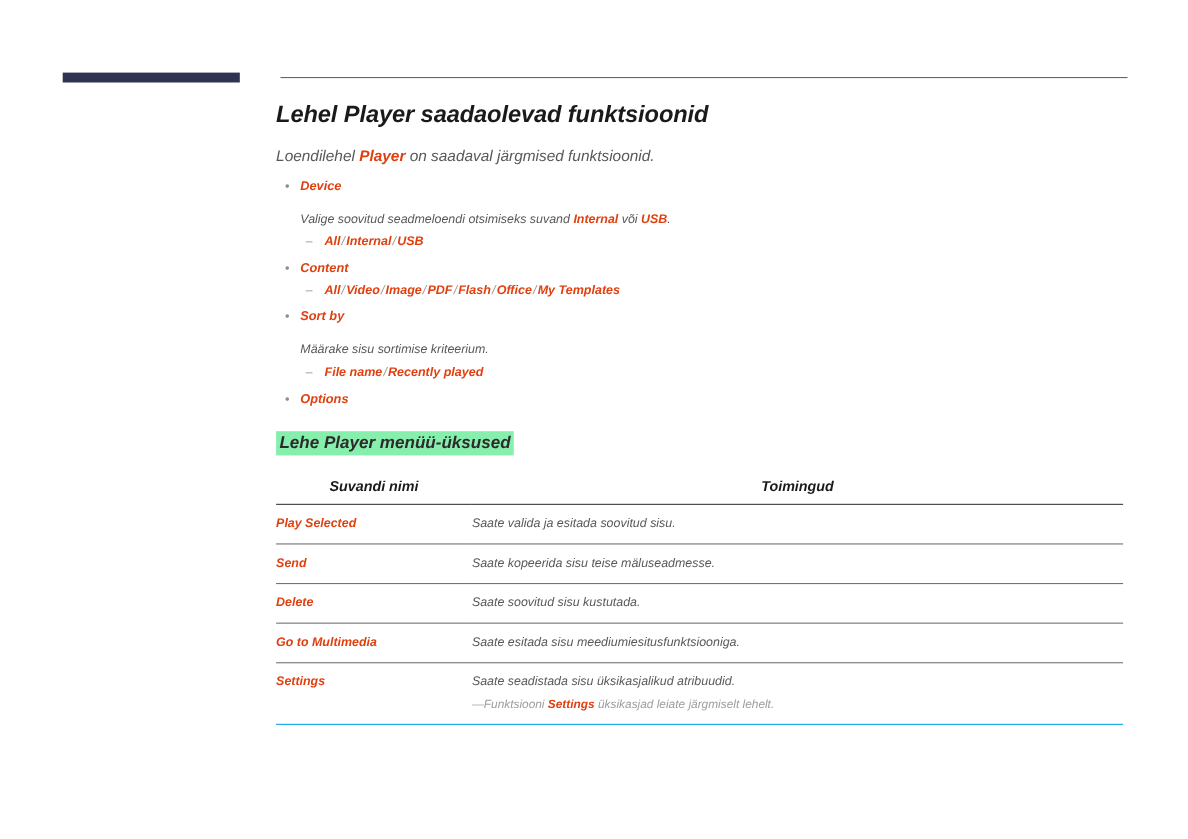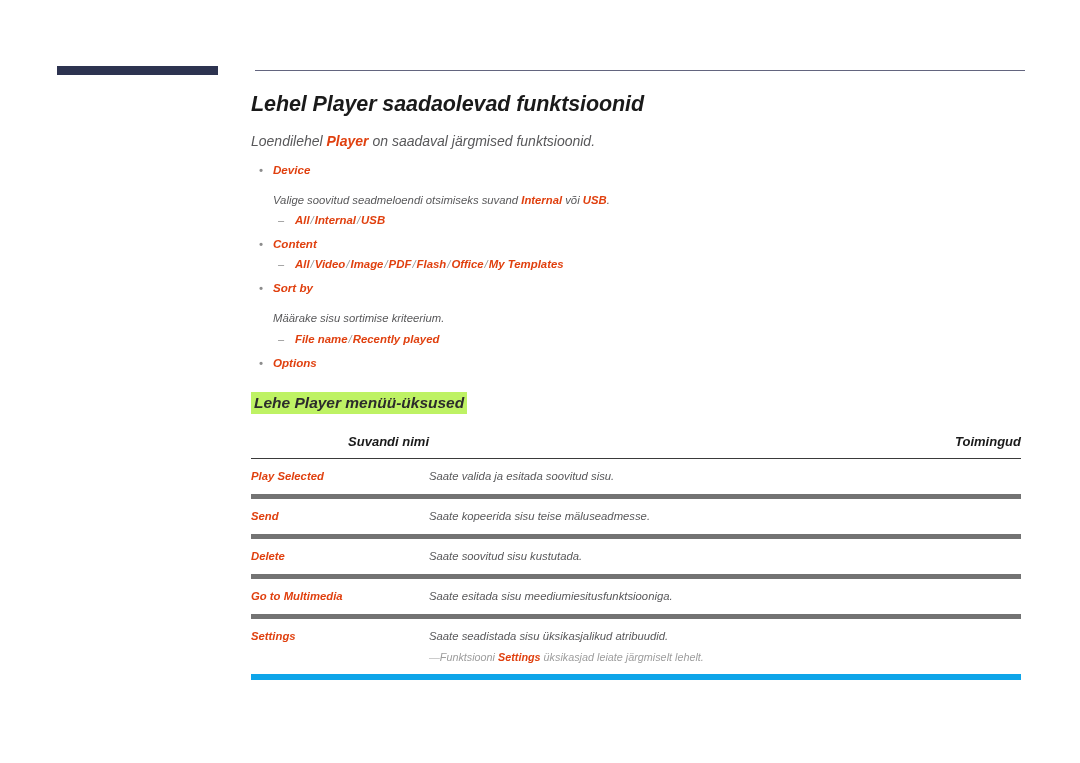--- a/index.html
+++ b/index.html
@@ -130,53 +130,53 @@
 
   
   h2.section-title {
     margin: 20px 0 0 0;
     font-size: 15.5px;
     font-weight: bold;
     color: #2b2b2b;
     line-height: 1.1;
   }
   h2.section-title .hl {
-    background: #bef264;
+    background: #86efac;
     padding: 2px 3px 3px 3px;
     display: inline-block;
   }
 
   
   table.menu-table {
     margin-top: 20px;
     border-collapse: collapse;
     width: 770px;
     table-layout: fixed;
   }
   table.menu-table col.c1 { width: 178px; }
   table.menu-table col.c2 { width: 592px; }
 
   table.menu-table th {
-    text-align: right;
+    text-align: center;
     font-size: 13px;
     font-weight: bold;
     color: #1a1a1a;
     padding: 0 0 9px 0;
     border-bottom: 1.6px solid #3a3a3a;
     vertical-align: bottom;
   }
   table.menu-table td {
     vertical-align: top;
     padding: 9px 0 9px 0;
-    border-bottom: 5px solid #737373;
+    border-bottom: 1px solid #737373;
     font-size: 11.3px;
     line-height: 1.5;
   }
   table.menu-table tr:last-child td {
-    border-bottom: 6px solid #0ea5e9;
+    border-bottom: 1px solid #0ea5e9;
   }
   td.opt-name {
     color: #e0400f;
     font-weight: bold;
     font-size: 11.4px;
   }
   td.opt-desc {
     color: #58585a;
   }
   .note-line {

